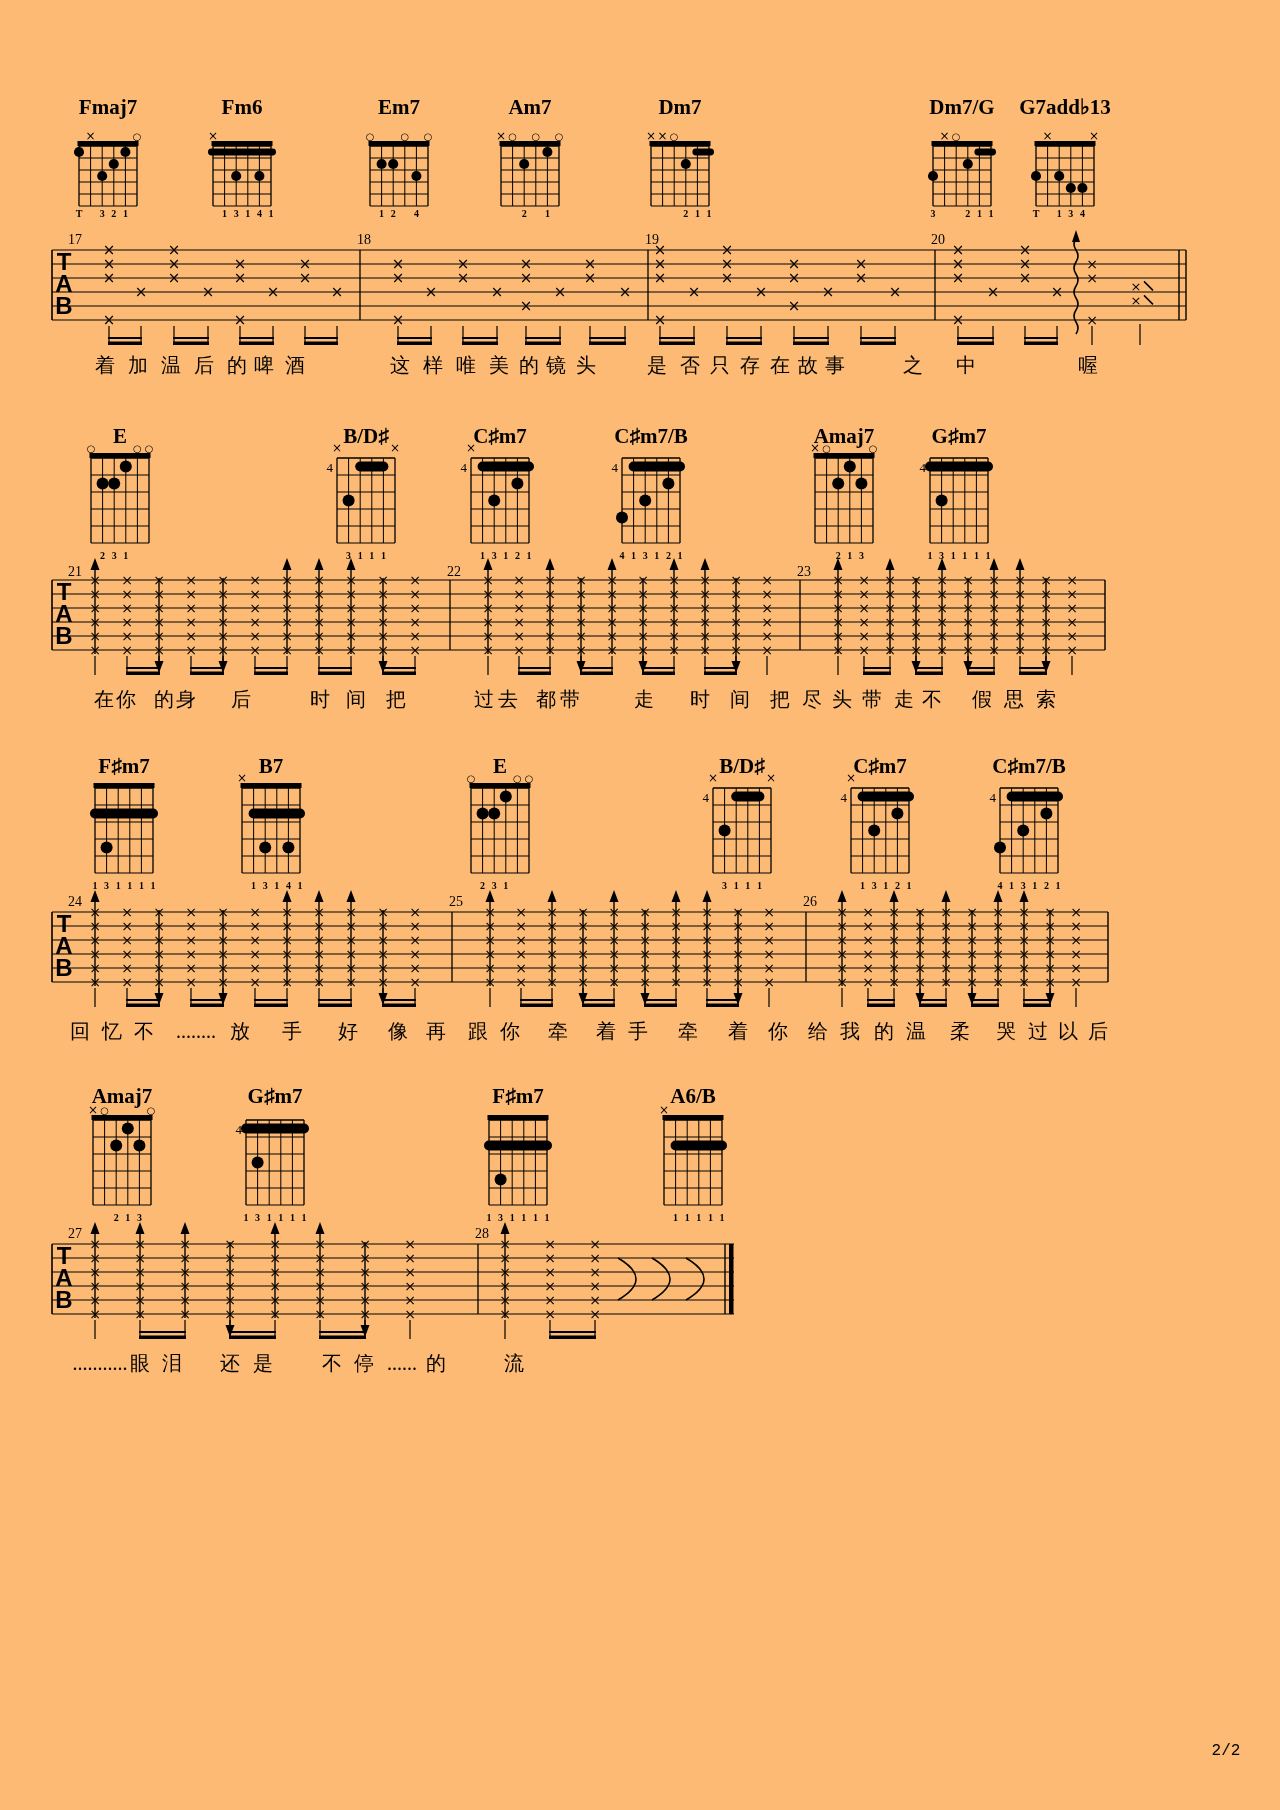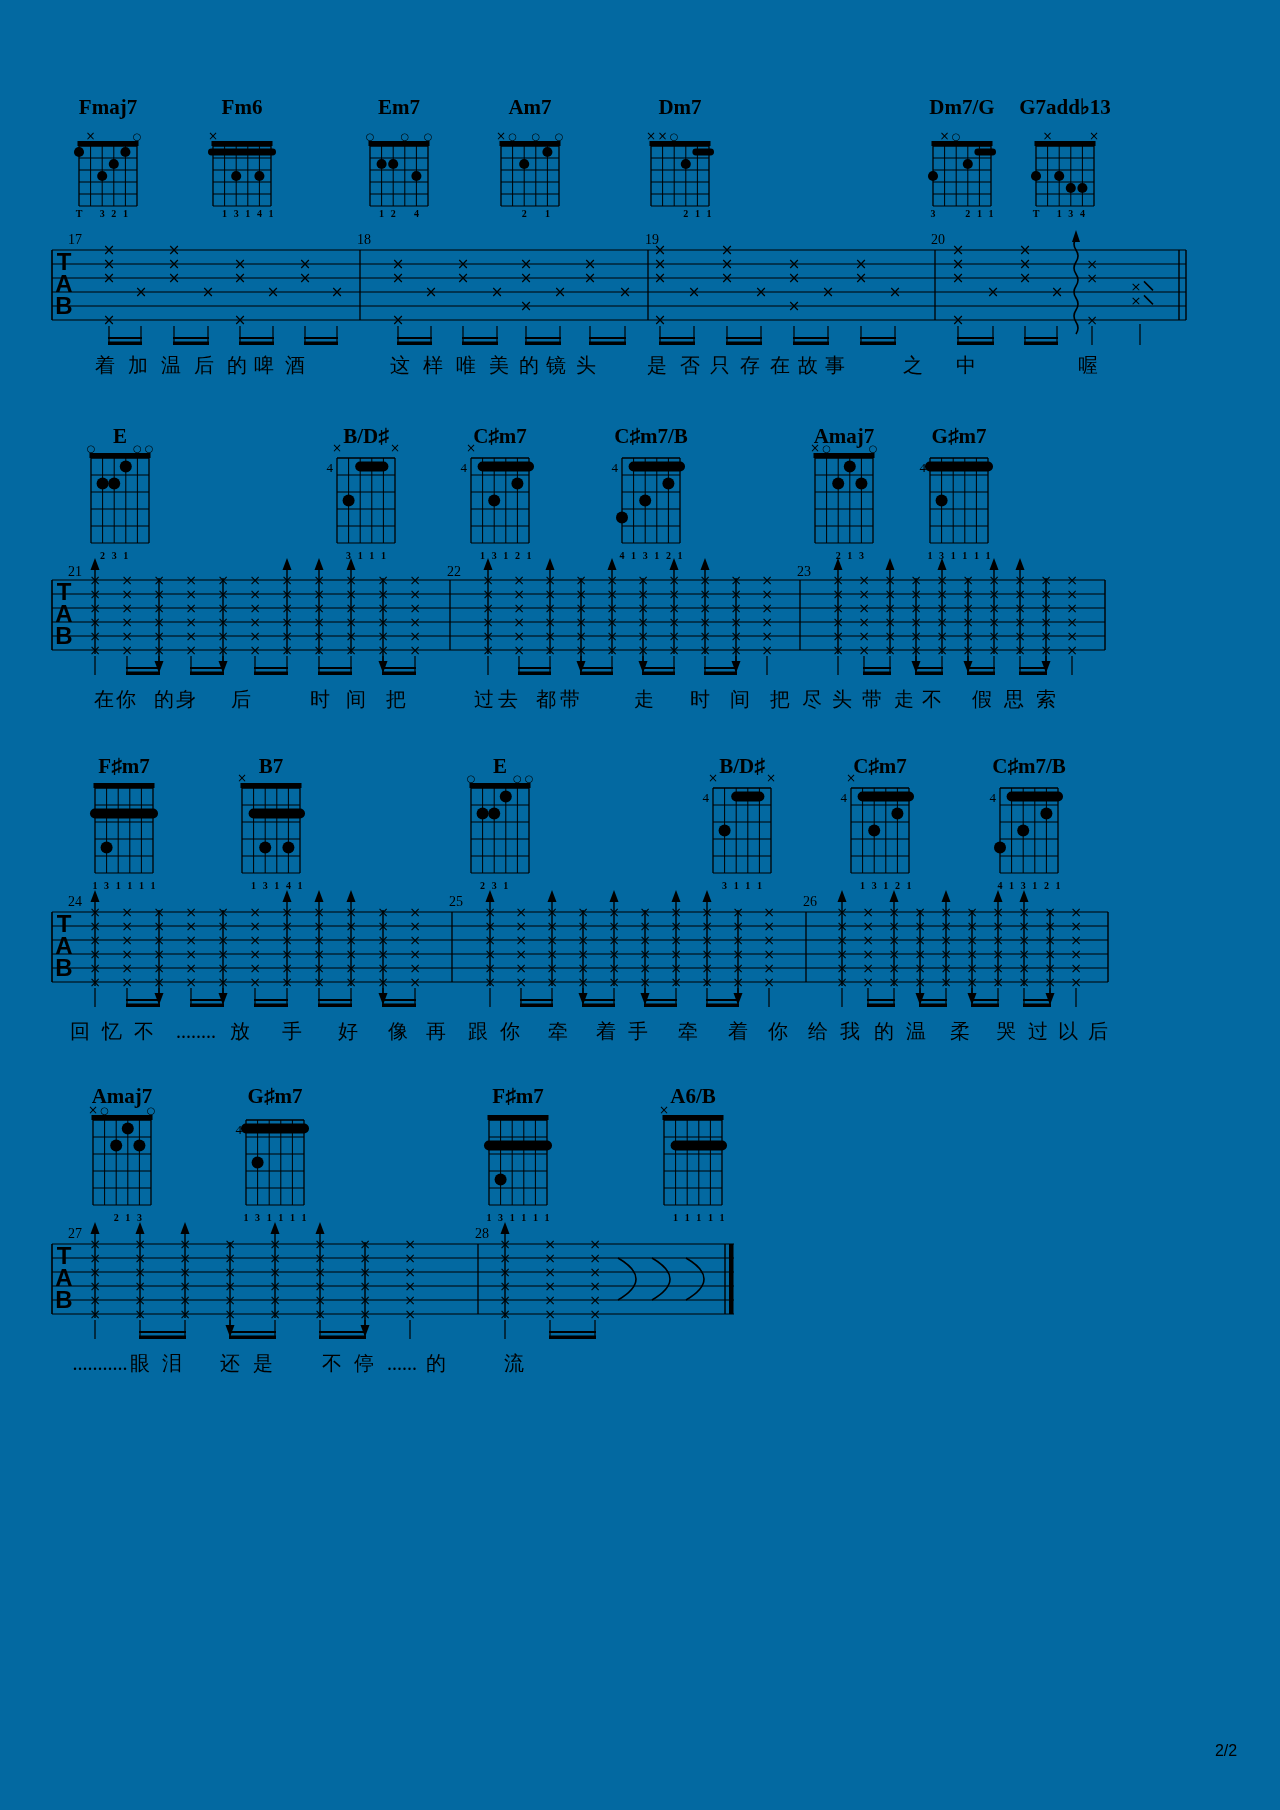--- a/index.html
+++ b/index.html
@@ -1,22 +1,22 @@
 <!DOCTYPE html>
 <html><head>
 <meta charset="utf-8">
 <style>
   html,body{margin:0;padding:0;background:#e8e8e8;}
-  .page{position:relative;width:1280px;height:1810px;background:#0369a1;margin:0 auto;overflow:hidden;}
+  .page{position:relative;width:1280px;height:1810px;background:#fdba74;margin:0 auto;overflow:hidden;}
   svg{position:absolute;left:0;top:0;}
   .serif{font-family:"Liberation Serif", serif;}
   .sans{font-family:"Liberation Sans", sans-serif;}
   .xm{font-family:"DejaVu Sans", sans-serif;}
   .footer{position:absolute;left:1196px;top:1742px;width:60px;text-align:center;
-          font-family:Liberation Sans, sans-serif;font-size:16px;color:#000;}
+          font-family:Liberation Mono, monospace;font-size:16px;color:#000;}
 </style>
 </head>
 <body>
 
 <div class="page">
   <svg id="sheet" width="1280" height="1810" viewBox="0 0 1280 1810">
       <g>
         <g>
           <text x="108" y="114" font-size="21" fill="#000000" text-anchor="middle" font-weight="bold" class="serif">Fmaj7</text>
           <text x="90.6" y="140" font-size="12" fill="#000000" text-anchor="middle" font-weight="normal" class="xm">×</text>

